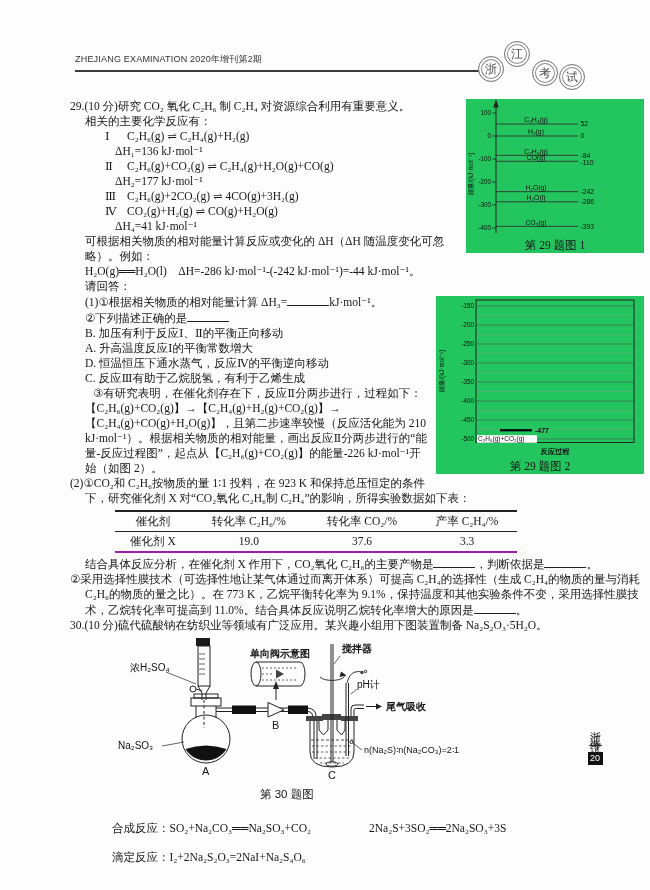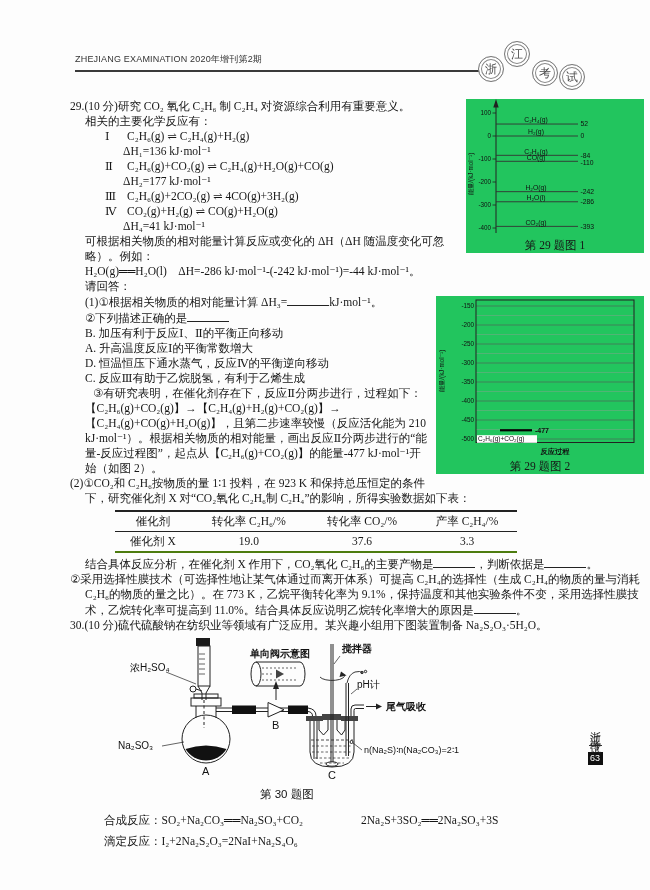--- a/index.html
+++ b/index.html
@@ -19,35 +19,35 @@
   .content p{margin:0;}
   .hang{margin-left:15px;text-indent:-15px;}
   .ind15{margin-left:15px;}
   .ind28{margin-left:28px;}
   .opt{margin-left:33px;}
   .p13{margin-left:15px;text-indent:8px;}
   .p21{margin-left:45px;}
   .p22{margin-left:43px;text-indent:-15px;}
   .rxn{margin-left:20px;display:flex;}
   .rnum{width:22px;flex:none;}
-  .rdh{margin-left:38px;}
+  .rdh{margin-left:30px;}
   .bl{display:inline-block;width:42px;border-bottom:1px solid #222;height:11px;vertical-align:baseline;}
   .figbox{float:right;background:#22c55e;}
   .f1{width:178px;margin:0 0 3px 4px;}
   .f2{width:208px;margin:2px 0 4px 6px;clear:right;}
   .figcap{text-align:center;font-size:11.5px;margin-top:1px;}
   svg text{font-family:"Liberation Sans","DejaVu Sans",sans-serif;fill:#111;}
   .figbox svg{display:block;}
   table.xtab{clear:right;border-collapse:collapse;width:402px;margin:4px 0 3px 30px;
-    border-top:2px solid #222;border-bottom:2px solid #4d7c0f;font-size:11.5px;}
+    border-top:2px solid #222;border-bottom:2px solid #a21caf;font-size:11.5px;}
   table.xtab th{border-bottom:1px solid #222;font-weight:normal;}
   table.xtab th,table.xtab td{padding:2px 4px;text-align:center;}
   .appbox{margin:3px 0 0 25px;}
   .eqs{margin:1px 0 0 15px;}
-  .eqrow{margin:4px;line-height:17px;}
+  .eqrow{margin:12px;line-height:17px;}
   .eqgap{display:inline-block;width:58px;}
   .eq3{margin-left:60px;}
   .deq{display:inline-flex;flex-direction:column;align-items:center;line-height:1;vertical-align:-3px;margin:0 1px;}
   .deq .dd{font-size:7.5px;line-height:6px;}
   .deq .de{font-size:11.5px;letter-spacing:-1px;line-height:9px;font-family:"DejaVu Sans",sans-serif;}
   .side{position:absolute;left:585px;top:722px;width:20px;text-align:center;z-index:2;}
   .vtext{writing-mode:vertical-rl;font-size:11px;letter-spacing:4px;margin:0 auto;color:#222;}
   .srule{width:13px;height:1px;background:#333;margin:7px auto 6px auto;}
   .pagenum{width:15px;height:13px;background:#101010;color:#fff;font-size:9px;line-height:13px;margin:0 auto;
     font-family:"Liberation Sans","DejaVu Sans",sans-serif;}
@@ -178,21 +178,21 @@
       </svg>
     <div class="figcap">第 29 题图 2</div>
   </div>
 
   <p><span>(1)①根据相关物质的相对能量计算 ΔH₃=</span><span class="bl"></span><span>kJ·mol⁻¹。</span></p>
   <p class="ind28"><span>②下列描述正确的是</span><span class="bl"></span></p>
   <p class="opt">B. 加压有利于反应Ⅰ、Ⅱ的平衡正向移动</p>
   <p class="opt">A. 升高温度反应Ⅰ的平衡常数增大</p>
   <p class="opt">D. 恒温恒压下通水蒸气，反应Ⅳ的平衡逆向移动</p>
   <p class="opt">C. 反应Ⅲ有助于乙烷脱氢，有利于乙烯生成</p>
-  <p class="p13">③有研究表明，在催化剂存在下，反应Ⅱ分两步进行，过程如下：【C₂H₆(g)+CO₂(g)】→【C₂H₄(g)+H₂(g)+CO₂(g)】→【C₂H₄(g)+CO(g)+H₂O(g)】，且第二步速率较慢（反应活化能为 210 kJ·mol⁻¹）。根据相关物质的相对能量，画出反应Ⅱ分两步进行的“能量-反应过程图”，起点从【C₂H₆(g)+CO₂(g)】的能量-477 kJ·mol⁻¹开始（如图 2）。</p>
+  <p class="p13">③有研究表明，在催化剂存在下，反应Ⅱ分两步进行，过程如下：【C₂H₆(g)+CO₂(g)】→【C₂H₄(g)+H₂(g)+CO₂(g)】→【C₂H₄(g)+CO(g)+H₂O(g)】，且第二步速率较慢（反应活化能为 210 kJ·mol⁻¹）。根据相关物质的相对能量，画出反应Ⅱ分两步进行的“能量-反应过程图”，起点从【C₂H₆(g)+CO₂(g)】的能量-226 kJ·mol⁻¹开始（如图 2）。</p>
   <p class="hang">(2)①CO₂和 C₂H₆按物质的量 1∶1 投料，在 923 K 和保持总压恒定的条件下，研究催化剂 X 对“CO₂氧化 C₂H₆制 C₂H₄”的影响，所得实验数据如下表：</p>
 
   <table class="xtab">
     <thead>
       <tr>
         <th>催化剂</th>
         <th>转化率 C₂H₆/%</th>
         <th>转化率 CO₂/%</th>
         <th>产率 C₂H₄/%</th>
       </tr>
@@ -287,14 +287,14 @@
   <div class="eqs">
     <div class="eqrow"><span>合成反应：</span><span>SO₂+Na₂CO₃══Na₂SO₃+CO₂</span><span class="eqgap"></span><span>2Na₂S+3SO₂══2Na₂SO₃+3S</span></div>
     <div class="eqrow"><span>滴定反应：</span><span>I₂+2Na₂S₂O₃=2NaI+Na₂S₄O₆</span></div>
   </div>
 
 </div>
 
 <div class="side">
   <div class="vtext">浙江考试</div>
   <div class="srule"></div>
-  <div class="pagenum">63</div>
+  <div class="pagenum">20</div>
 </div>
 
 </body></html>

